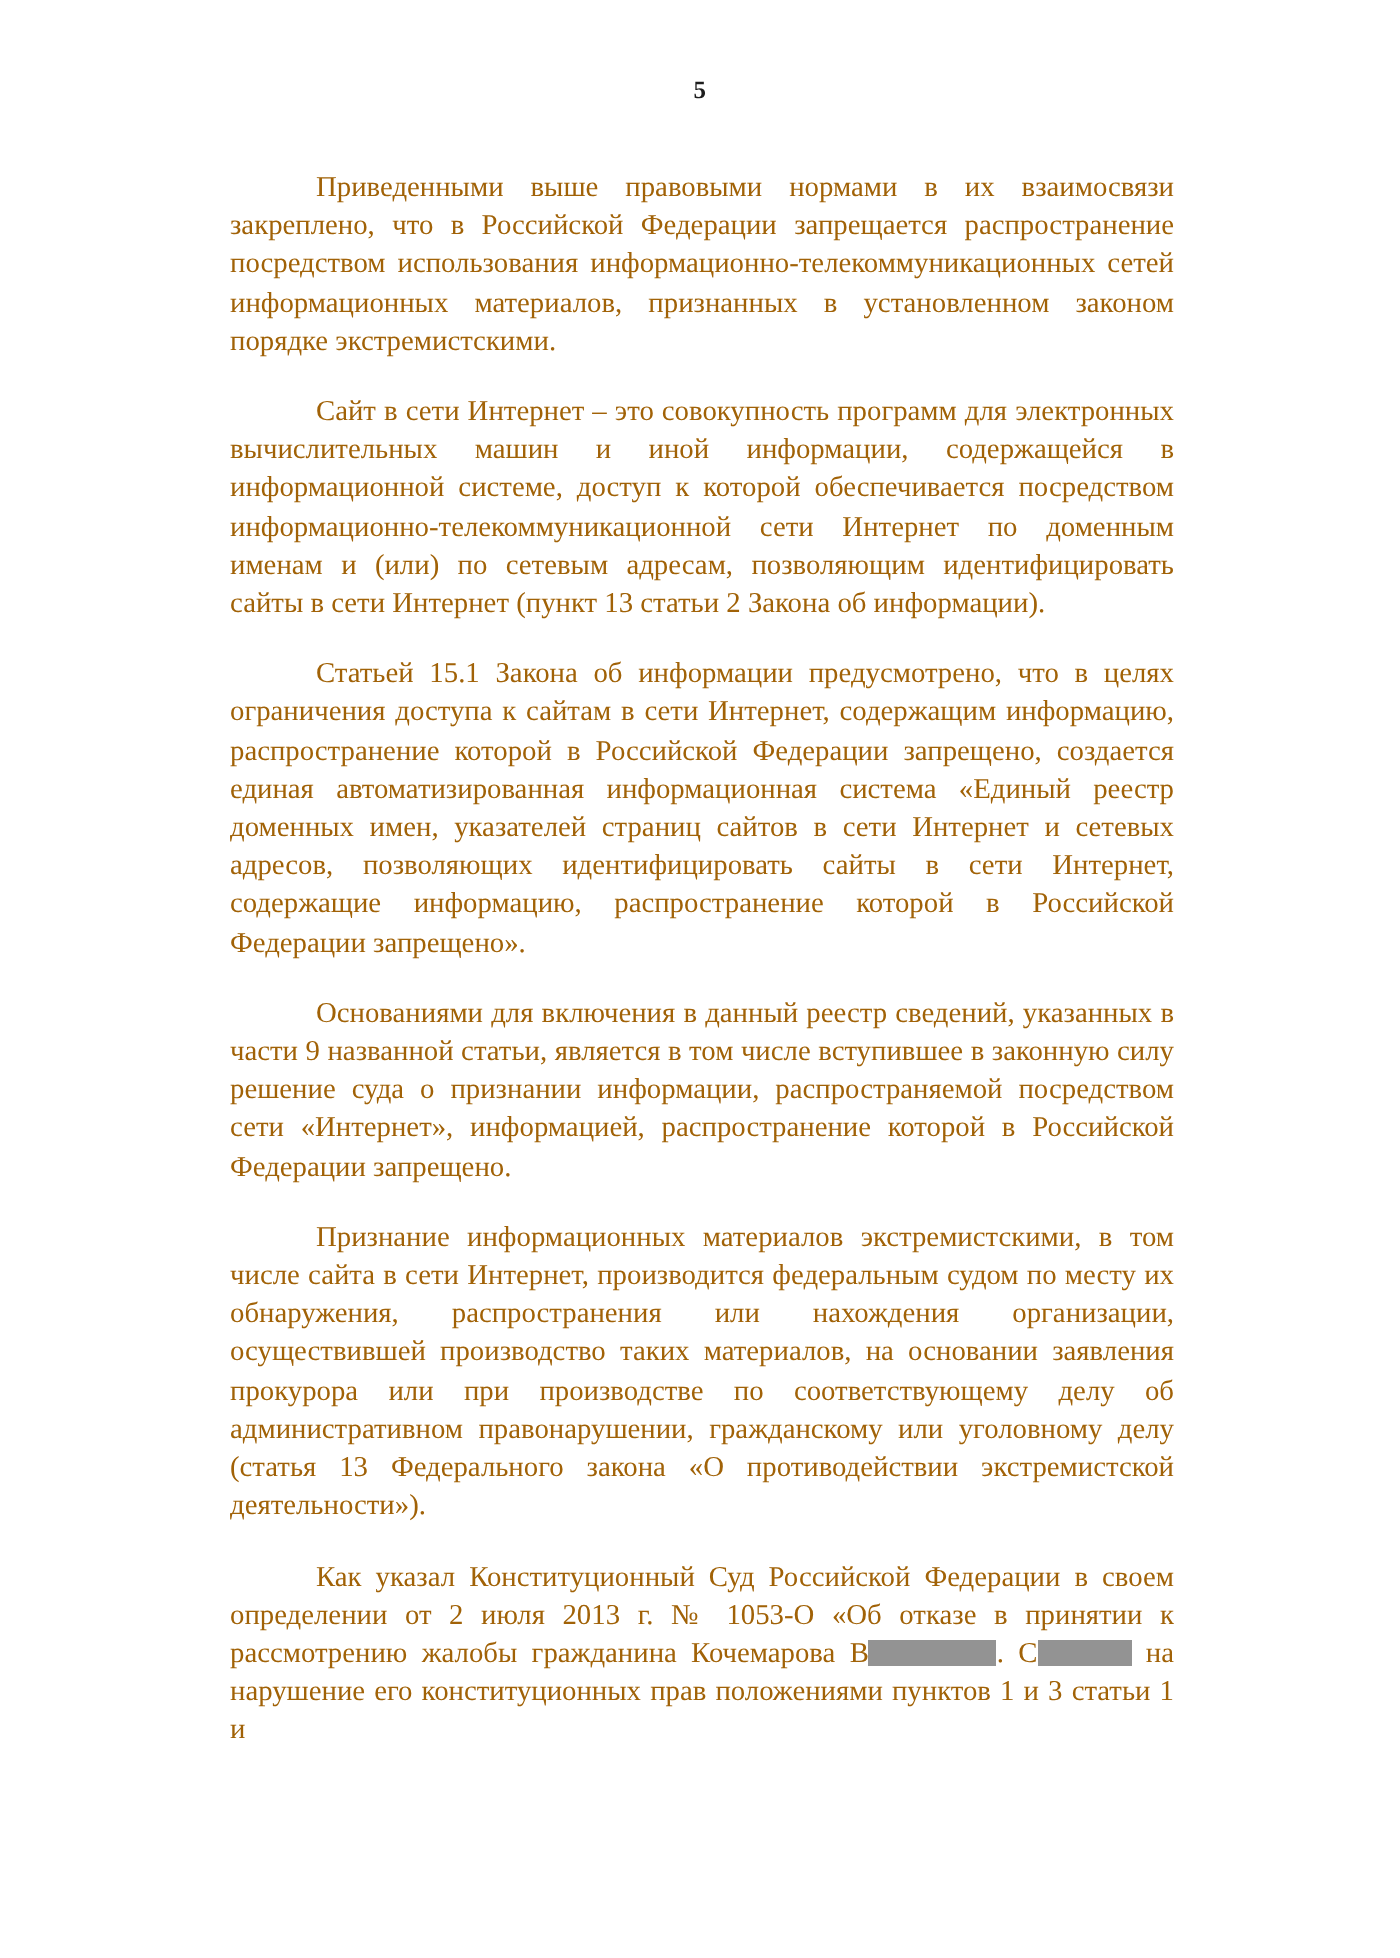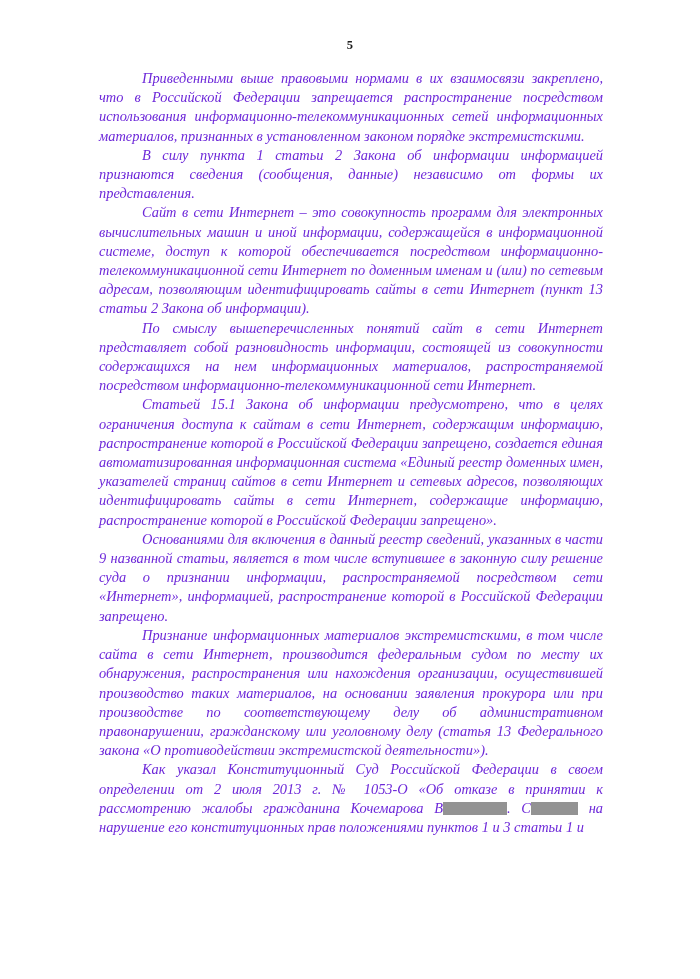--- a/index.html
+++ b/index.html
@@ -27,28 +27,27 @@
     color: #1d1d1d;
     letter-spacing: 0.2px;
   }
   .body-text {
     position: absolute;
     top: 69px;
     left: 99px;
     width: 504px;
   }
   p.para {
-    margin: 0;
+    margin: 16px;
     padding: 0;
     font-size: 14.4px;
     line-height: 19.2px;
     text-align: justify;
     text-indent: 43px;
-    color: #6d28d9;
-    font-style: italic;
+    color: #a16207;
     -webkit-font-smoothing: antialiased;
   }
   .redaction {
     display: inline-block;
     background: #939393;
     vertical-align: -2px;
     height: 13px;
     border-radius: 0px;
   }
   .redaction.r1 { width: 64px; }
@@ -57,23 +56,21 @@
 </head>
 <body>
 
 <div class="page">
 
   <div class="page-number">5</div>
 
   <div class="body-text">
 
     <p class="para">Приведенными выше правовыми нормами в их взаимосвязи закреплено, что в Российской Федерации запрещается распространение посредством использования информационно-телекоммуникационных сетей информационных материалов, признанных в установленном законом порядке экстремистскими.</p>
-    <p class="para">В силу пункта 1 статьи 2 Закона об информации информацией признаются сведения (сообщения, данные) независимо от формы их представления.</p>
     <p class="para">Сайт в сети Интернет – это совокупность программ для электронных вычислительных машин и иной информации, содержащейся в информационной системе, доступ к которой обеспечивается посредством информационно-телекоммуникационной сети Интернет по доменным именам и (или) по сетевым адресам, позволяющим идентифицировать сайты в сети Интернет (пункт 13 статьи 2 Закона об информации).</p>
-    <p class="para">По смыслу вышеперечисленных понятий сайт в сети Интернет представляет собой разновидность информации, состоящей из совокупности содержащихся на нем информационных материалов, распространяемой посредством информационно-телекоммуникационной сети Интернет.</p>
     <p class="para">Статьей 15.1 Закона об информации предусмотрено, что в целях ограничения доступа к сайтам в сети Интернет, содержащим информацию, распространение которой в Российской Федерации запрещено, создается единая автоматизированная информационная система «Единый реестр доменных имен, указателей страниц сайтов в сети Интернет и сетевых адресов, позволяющих идентифицировать сайты в сети Интернет, содержащие информацию, распространение которой в Российской Федерации запрещено».</p>
     <p class="para">Основаниями для включения в данный реестр сведений, указанных в части 9 названной статьи, является в том числе вступившее в законную силу решение суда о признании информации, распространяемой посредством сети «Интернет», информацией, распространение которой в Российской Федерации запрещено.</p>
     <p class="para">Признание информационных материалов экстремистскими, в том числе сайта в сети Интернет, производится федеральным судом по месту их обнаружения, распространения или нахождения организации, осуществившей производство таких материалов, на основании заявления прокурора или при производстве по соответствующему делу об административном правонарушении, гражданскому или уголовному делу (статья 13 Федерального закона «О противодействии экстремистской деятельности»).</p>
 
     <p class="para"><span>Как указал Конституционный Суд Российской Федерации в своем определении от 2 июля 2013 г. № 1053-О «Об отказе в принятии к рассмотрению жалобы гражданина Кочемарова В</span><span class="redaction r1"></span><span>. С</span><span class="redaction r2"></span><span> на нарушение его конституционных прав положениями пунктов 1 и 3 статьи 1 и</span></p>
 
   </div>
 </div>
 
 </body></html>

